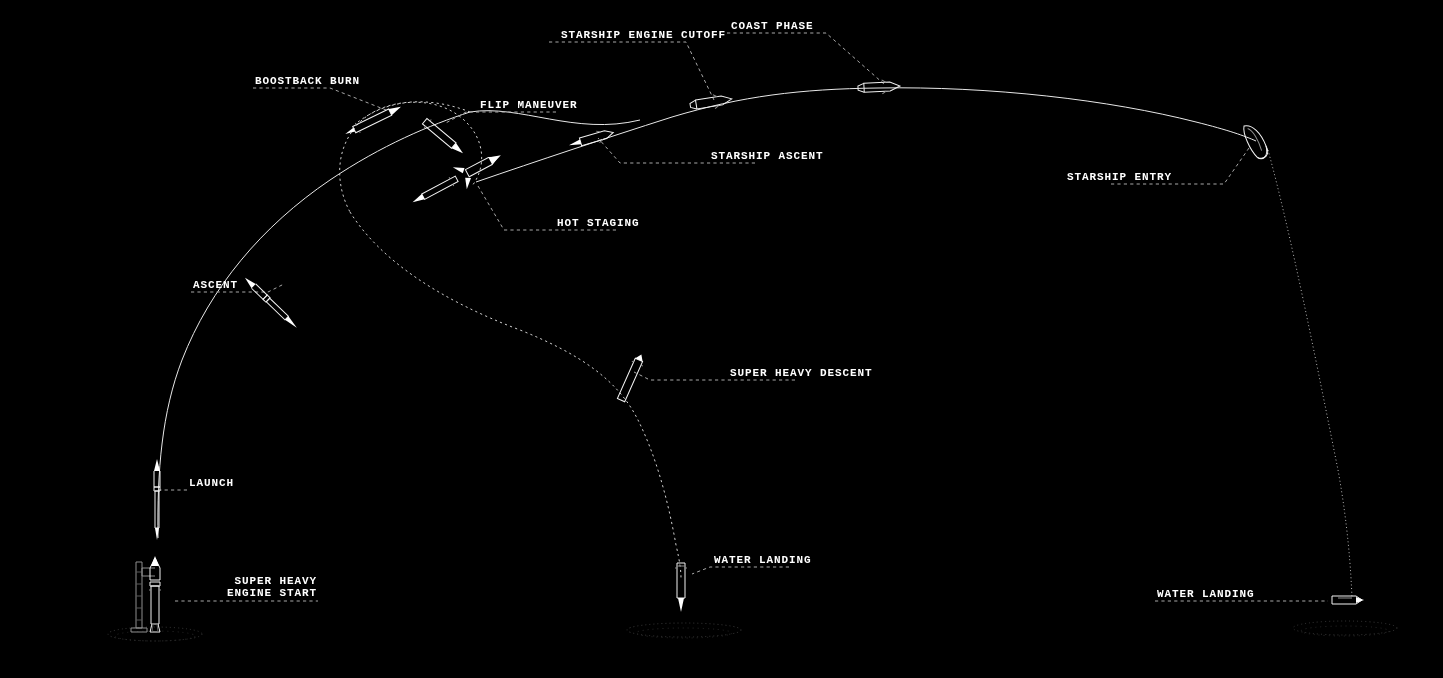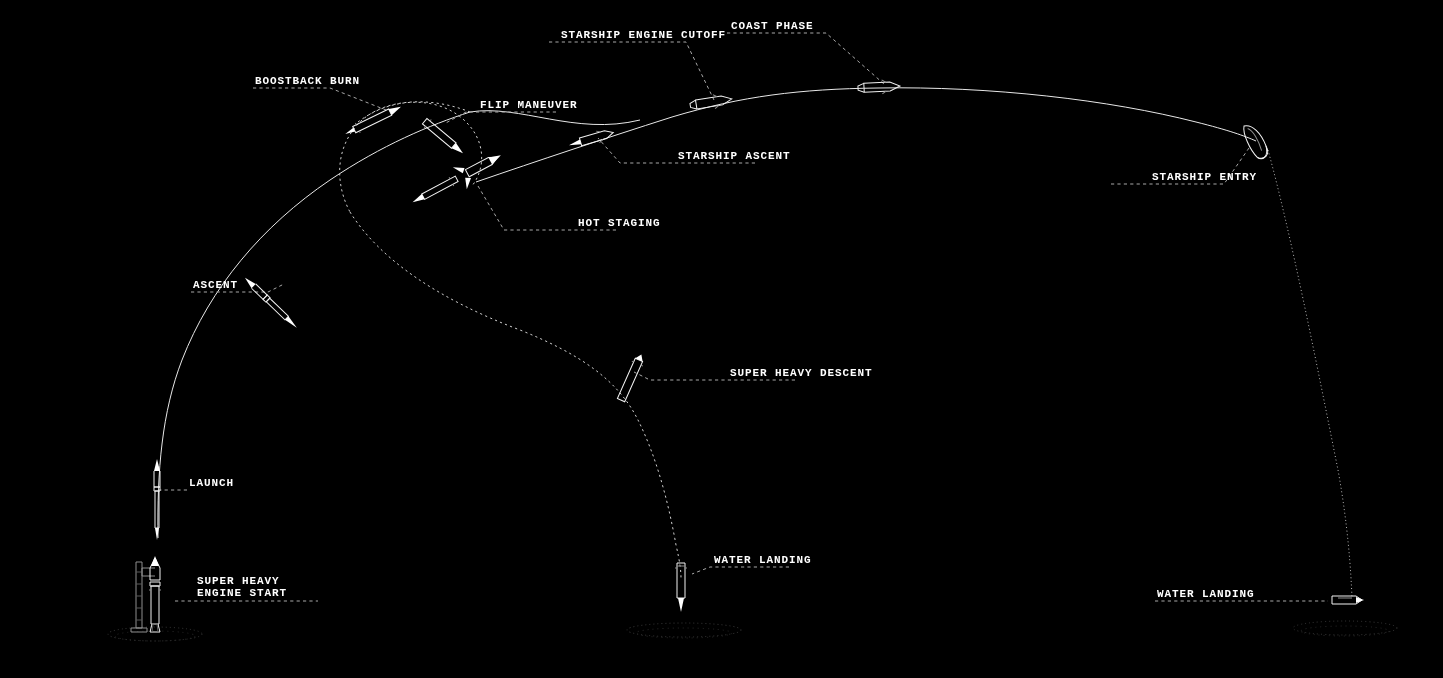--- a/index.html
+++ b/index.html
@@ -33,21 +33,21 @@
     font-family: Liberation Mono, monospace;
     font-weight: bold;
     font-size: 11px;
     letter-spacing: 0.9px;
     color: #ffffff;
     white-space: nowrap;
     line-height: 11.5px;
     text-transform: uppercase;
     -webkit-font-smoothing: antialiased;
   }
-  .lbl.center { text-align: left; }
+  .lbl.center { text-align: right; }
 </style>
 </head>
 <body>
 
 <div id="stage">
 
   <svg id="diagram" viewBox="0 0 1443 678">
     <defs>
       <style>
         .traj-solid { fill:none; stroke:#e8e8e8; stroke-width:1; }
@@ -220,25 +220,25 @@
   </svg>
 
   <div class="lbl" style="left:255px; top:76px;">BOOSTBACK BURN</div>
 
   <div class="lbl" style="left:480px; top:100px;">FLIP MANEUVER</div>
 
   <div class="lbl" style="left:553px; top:30px;margin-left:8px;">STARSHIP ENGINE CUTOFF</div>
 
   <div class="lbl" style="left:731px; top:21px;">COAST PHASE</div>
 
-  <div class="lbl" style="left:678px; top:151px;">STARSHIP ASCENT</div>
-
-  <div class="lbl" style="left:578px; top:218px;">HOT STAGING</div>
-
-  <div class="lbl" style="left:1152px; top:172px;">STARSHIP ENTRY</div>
+  <div class="lbl" style="left:711px; top:151px;">STARSHIP ASCENT</div>
+
+  <div class="lbl" style="left:557px; top:218px;">HOT STAGING</div>
+
+  <div class="lbl" style="left:1067px; top:172px;">STARSHIP ENTRY</div>
 
   <div class="lbl" style="left:193px; top:280px;">ASCENT</div>
 
   <div class="lbl" style="left:694px; top:368px;margin-left:36px;">SUPER HEAVY DESCENT</div>
 
   <div class="lbl" style="left:189px; top:478px;">LAUNCH</div>
 
   <div class="lbl" style="left:714px; top:555px;">WATER LANDING</div>
 
   <div class="lbl" style="left:1157px; top:589px;">WATER LANDING</div>

